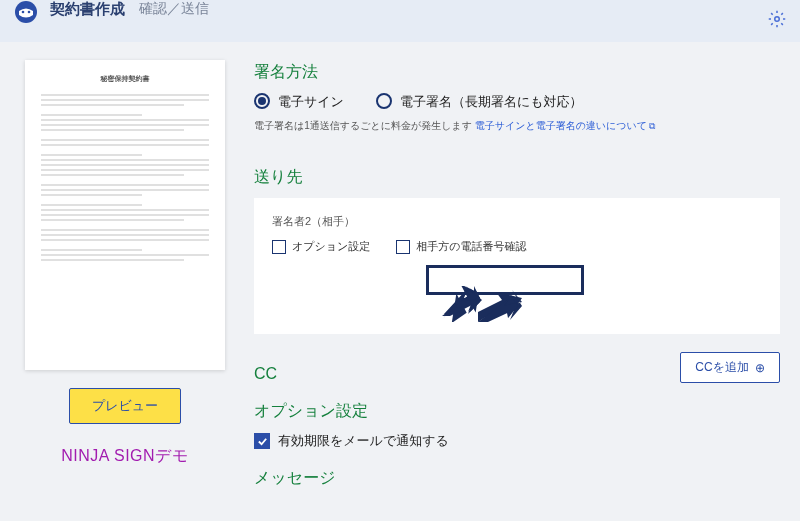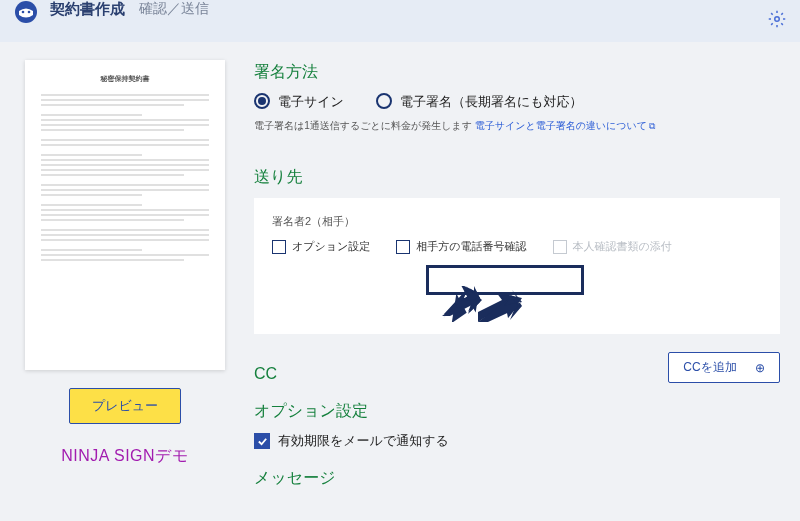--- a/index.html
+++ b/index.html
@@ -224,21 +224,21 @@
 .cc-btn {
   background: #fff;
   border: 1.5px solid #2b4ea8;
   color: #2b4ea8;
   font-size: 12px;
   padding: 6px 14px;
   cursor: pointer;
   border-radius: 2px;
   display: flex;
   align-items: center;
-  gap: 18px;
+  gap: 6px;
 }
 .option-row {
   display: flex;
   align-items: center;
   gap: 8px;
   margin-top: 8px;
   margin-bottom: 18px;
 }
 .cb-checked {
   width: 16px;
@@ -350,24 +350,20 @@
       <div class="recipient-label">署名者2（相手）</div>
       <div class="checkbox-row">
         <div class="cb-item">
           <div class="cb-box"></div>
           <span class="cb-label">オプション設定</span>
         </div>
         <div class="cb-item">
           <div class="cb-box"></div>
           <span class="cb-label">相手方の電話番号確認</span>
         </div>
-        <div class="cb-item">
-          <div class="cb-box disabled"></div>
-          <span class="cb-label disabled">本人確認書類の添付</span>
-        </div>
       </div>
       <div class="highlight-box"></div>
       <div class="arrow-pointer">
         <svg width="40" height="36" viewBox="0 0 40 36">
           <path d="M2 30 L20 6 L20 14 L28 14 L28 0 L40 16 L28 32 L28 20 L20 20 L20 28 Z" fill="#1a2d5c" transform="rotate(-28 20 18)"></path>
           <path d="M0 34 L24 4 L20 13 L36 13 L24 0 L40 14 L26 28 L30 17 L14 17 Z" fill="#1a2d5c"></path>
         </svg>
         <svg width="38" height="32" viewBox="0 0 38 32" style="position:absolute;left:0;top:0">
           <polygon points="2,28 26,2 22,12 38,12 24,0 38,13 26,26 30,16 13,16 18,28" fill="#1a2d5c"></polygon>
           <polygon points="0,30 32,6 32,0 38,12 32,24 32,18 8,30" fill="#1a2d5c"></polygon>

